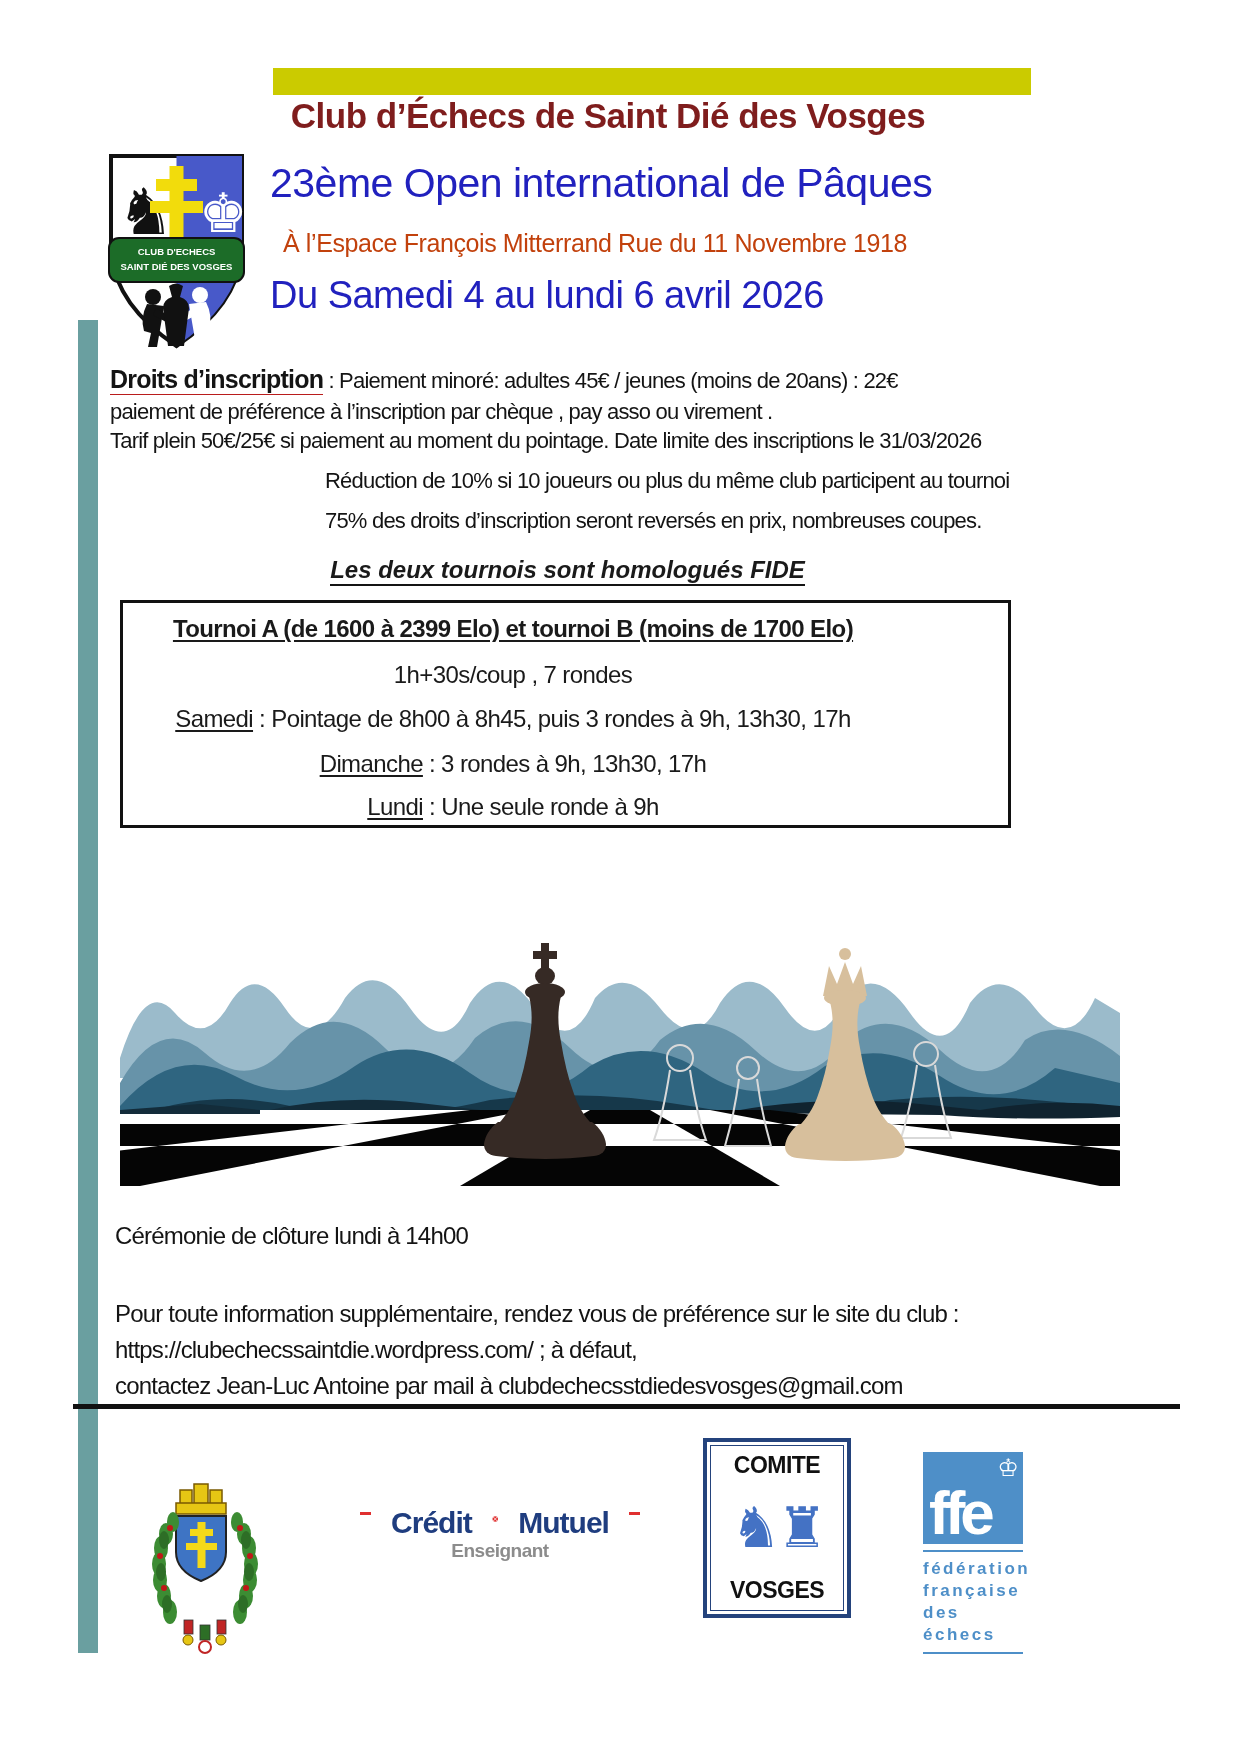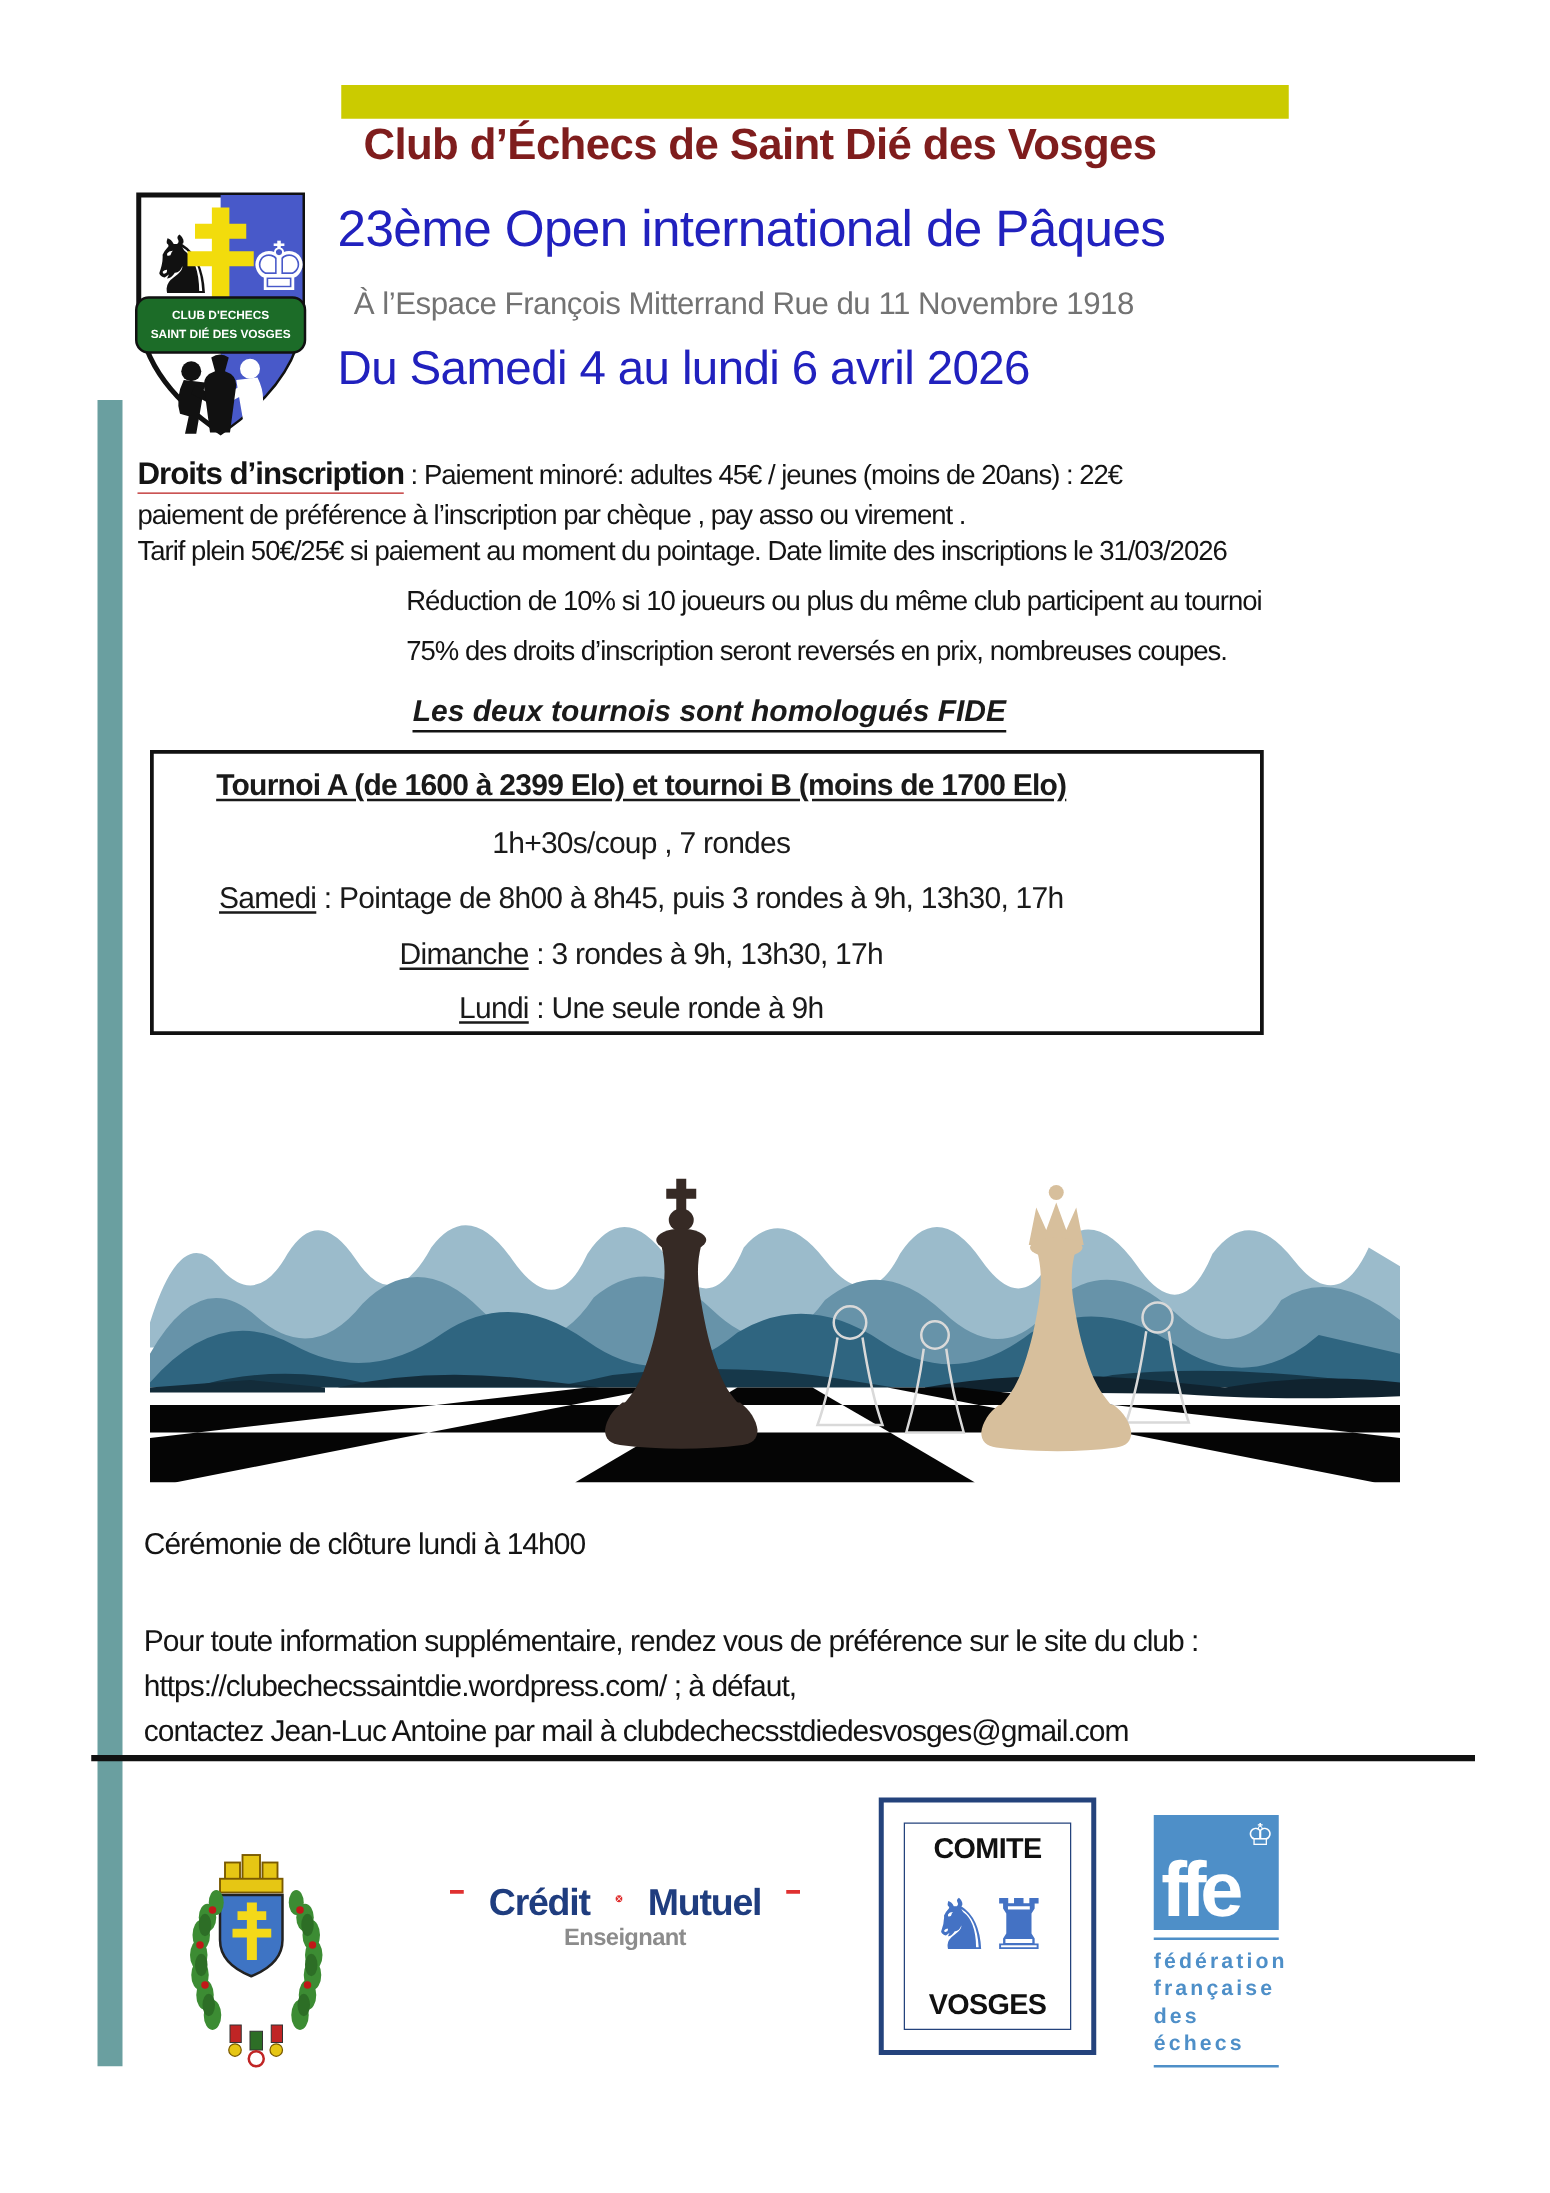--- a/index.html
+++ b/index.html
@@ -6,21 +6,21 @@
   #page{position:relative;width:1240px;height:1754px;background:#ffffff;overflow:hidden;
         font-family:"Liberation Sans","DejaVu Sans",sans-serif;color:#1a1a1a;}
   .abs{position:absolute;}
   .line{white-space:nowrap;}
 
   
   #top-bar{left:273px;top:68px;width:758px;height:27px;background:#CBCB00;}
   #club-title{left:188px;top:96px;width:840px;text-align:center;font-size:35px;font-weight:bold;
               color:#7f1d1d;letter-spacing:-0.5px;}
   #event-title{left:270px;top:160px;font-size:41px;color:#2121BE;letter-spacing:-0.5px;}
-  #venue-line{left:283px;top:229px;font-size:25px;color:#737373;letter-spacing:-0.4px;}
+  #venue-line{left:283px;top:229px;font-size:25px;color:#c2410c;letter-spacing:-0.4px;}
   #dates-line{left:270px;top:274px;font-size:38px;color:#2121BE;letter-spacing:-0.5px;}
   #side-bar{left:78px;top:320px;width:20px;height:1333px;background:#6A9FA0;}
 
   
   .body-txt{font-size:22px;letter-spacing:-0.8px;color:#141414;}
   .ins-label{font-size:25px;font-weight:bold;border-bottom:1px solid #b91c1c;padding-bottom:1px;}
   #fide-line{left:120px;top:556px;width:895px;text-align:center;font-size:24px;font-weight:bold;
              font-style:italic;}
   #fide-line span{border-bottom:2px solid #141414;padding-bottom:1px;}
 
@@ -36,21 +36,21 @@
 
   #divider{left:73px;top:1404px;width:1107px;height:5px;background:#111;}
 
   
   #cm-block{left:360px;top:1506px;width:280px;text-align:center;}
   .cm-row{display:flex;align-items:flex-start;justify-content:center;gap:20px;}
   .cm-line{width:44px;height:3px;background:#E03030;margin-top:6px;}
   .cm-word{font-size:30px;font-weight:bold;color:#1F3D7F;letter-spacing:-1px;}
   #cm-sub{font-size:19px;font-weight:bold;color:#8C8C8C;letter-spacing:-0.5px;margin-top:0px;}
 
-  #comite-box{left:703px;top:1438px;width:134px;height:166px;border:4px solid #24437C;padding:16px;background:#fff;}
+  #comite-box{left:703px;top:1438px;width:134px;height:166px;border:4px solid #24437C;padding:3px;background:#fff;}
   #comite-inner{width:100%;height:100%;border:1px solid #24437C;box-sizing:border-box;
                 display:flex;flex-direction:column;align-items:center;justify-content:space-between;padding:6px 0;}
   .comite-label{font-size:23px;font-weight:bold;color:#111;letter-spacing:-0.5px;}
   #comite-pieces{font-family:"DejaVu Sans",sans-serif;font-size:56px;line-height:56px;color:#4472C4;letter-spacing:-4px;}
 
   #ffe-block{left:923px;top:1452px;width:102px;}
   #ffe-square{width:100px;height:92px;background:#4E8FC8;position:relative;}
   #ffe-acronym{position:absolute;left:6px;bottom:-4px;font-size:62px;font-weight:bold;color:#fff;letter-spacing:-5px;}
   #ffe-king{position:absolute;right:4px;top:2px;font-family:"DejaVu Sans",sans-serif;font-size:24px;color:#fff;}
   .ffe-rule{width:100px;height:2px;background:#4E8FC8;margin:6px 0;}

